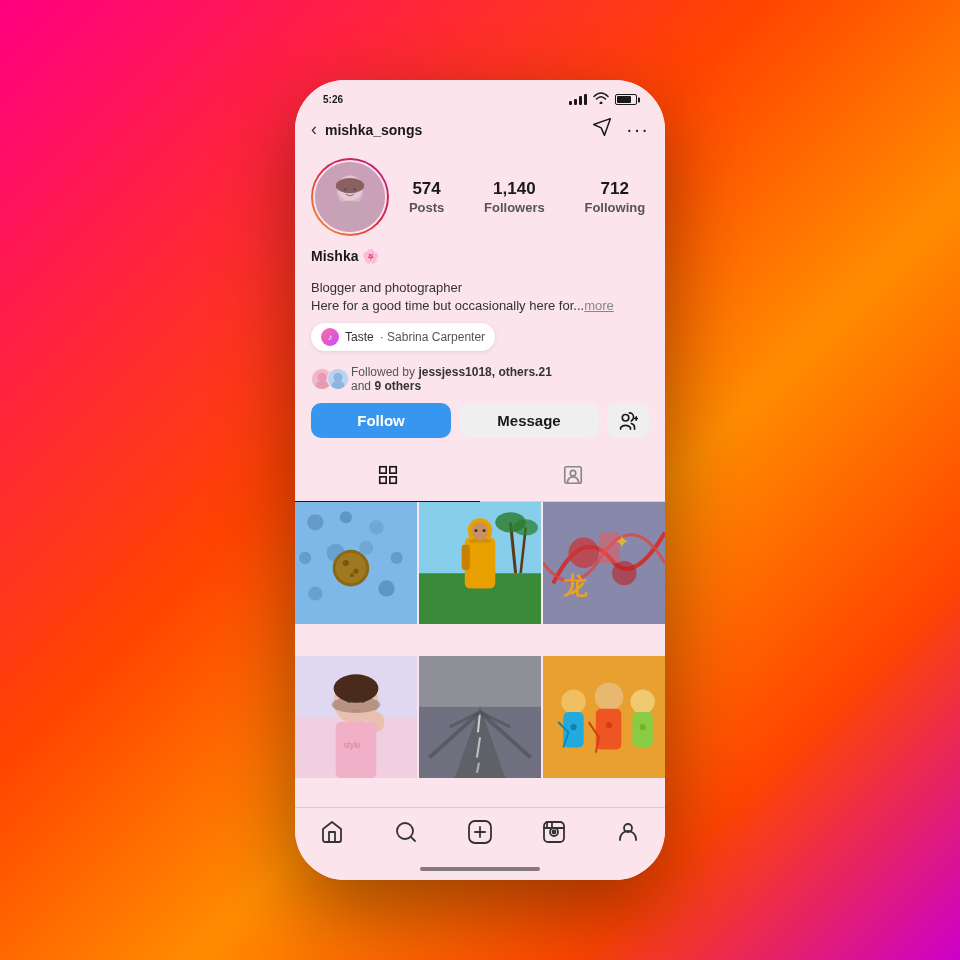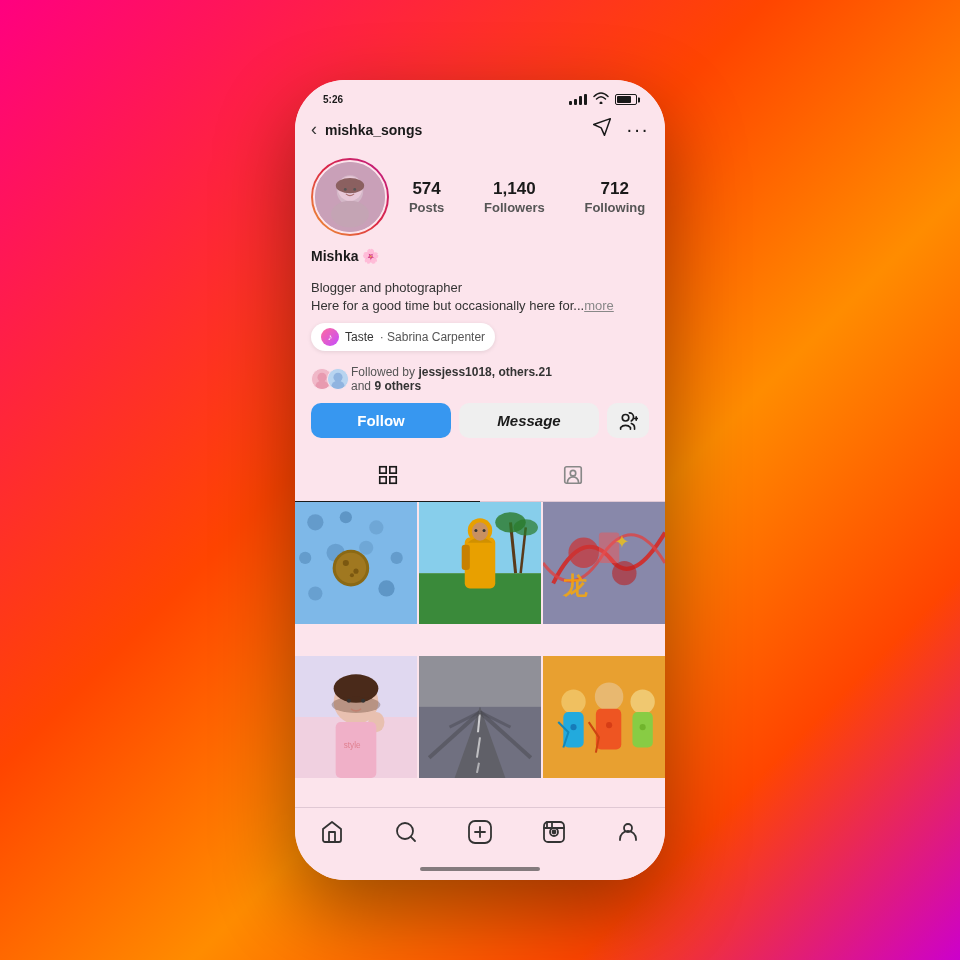--- a/index.html
+++ b/index.html
@@ -310,21 +310,20 @@
     .btn-message {
       flex: 1;
       background: #efefef;
       color: #1a1a1a;
       border: none;
       border-radius: 10px;
       padding: 9px 0;
       font-size: 15px;
       font-weight: 600;
       cursor: pointer;
-      font-style: italic;
     }
 
     .btn-add-friend {
       width: 42px;
       background: #efefef;
       border: none;
       border-radius: 10px;
       display: flex;
       align-items: center;
       justify-content: center;

